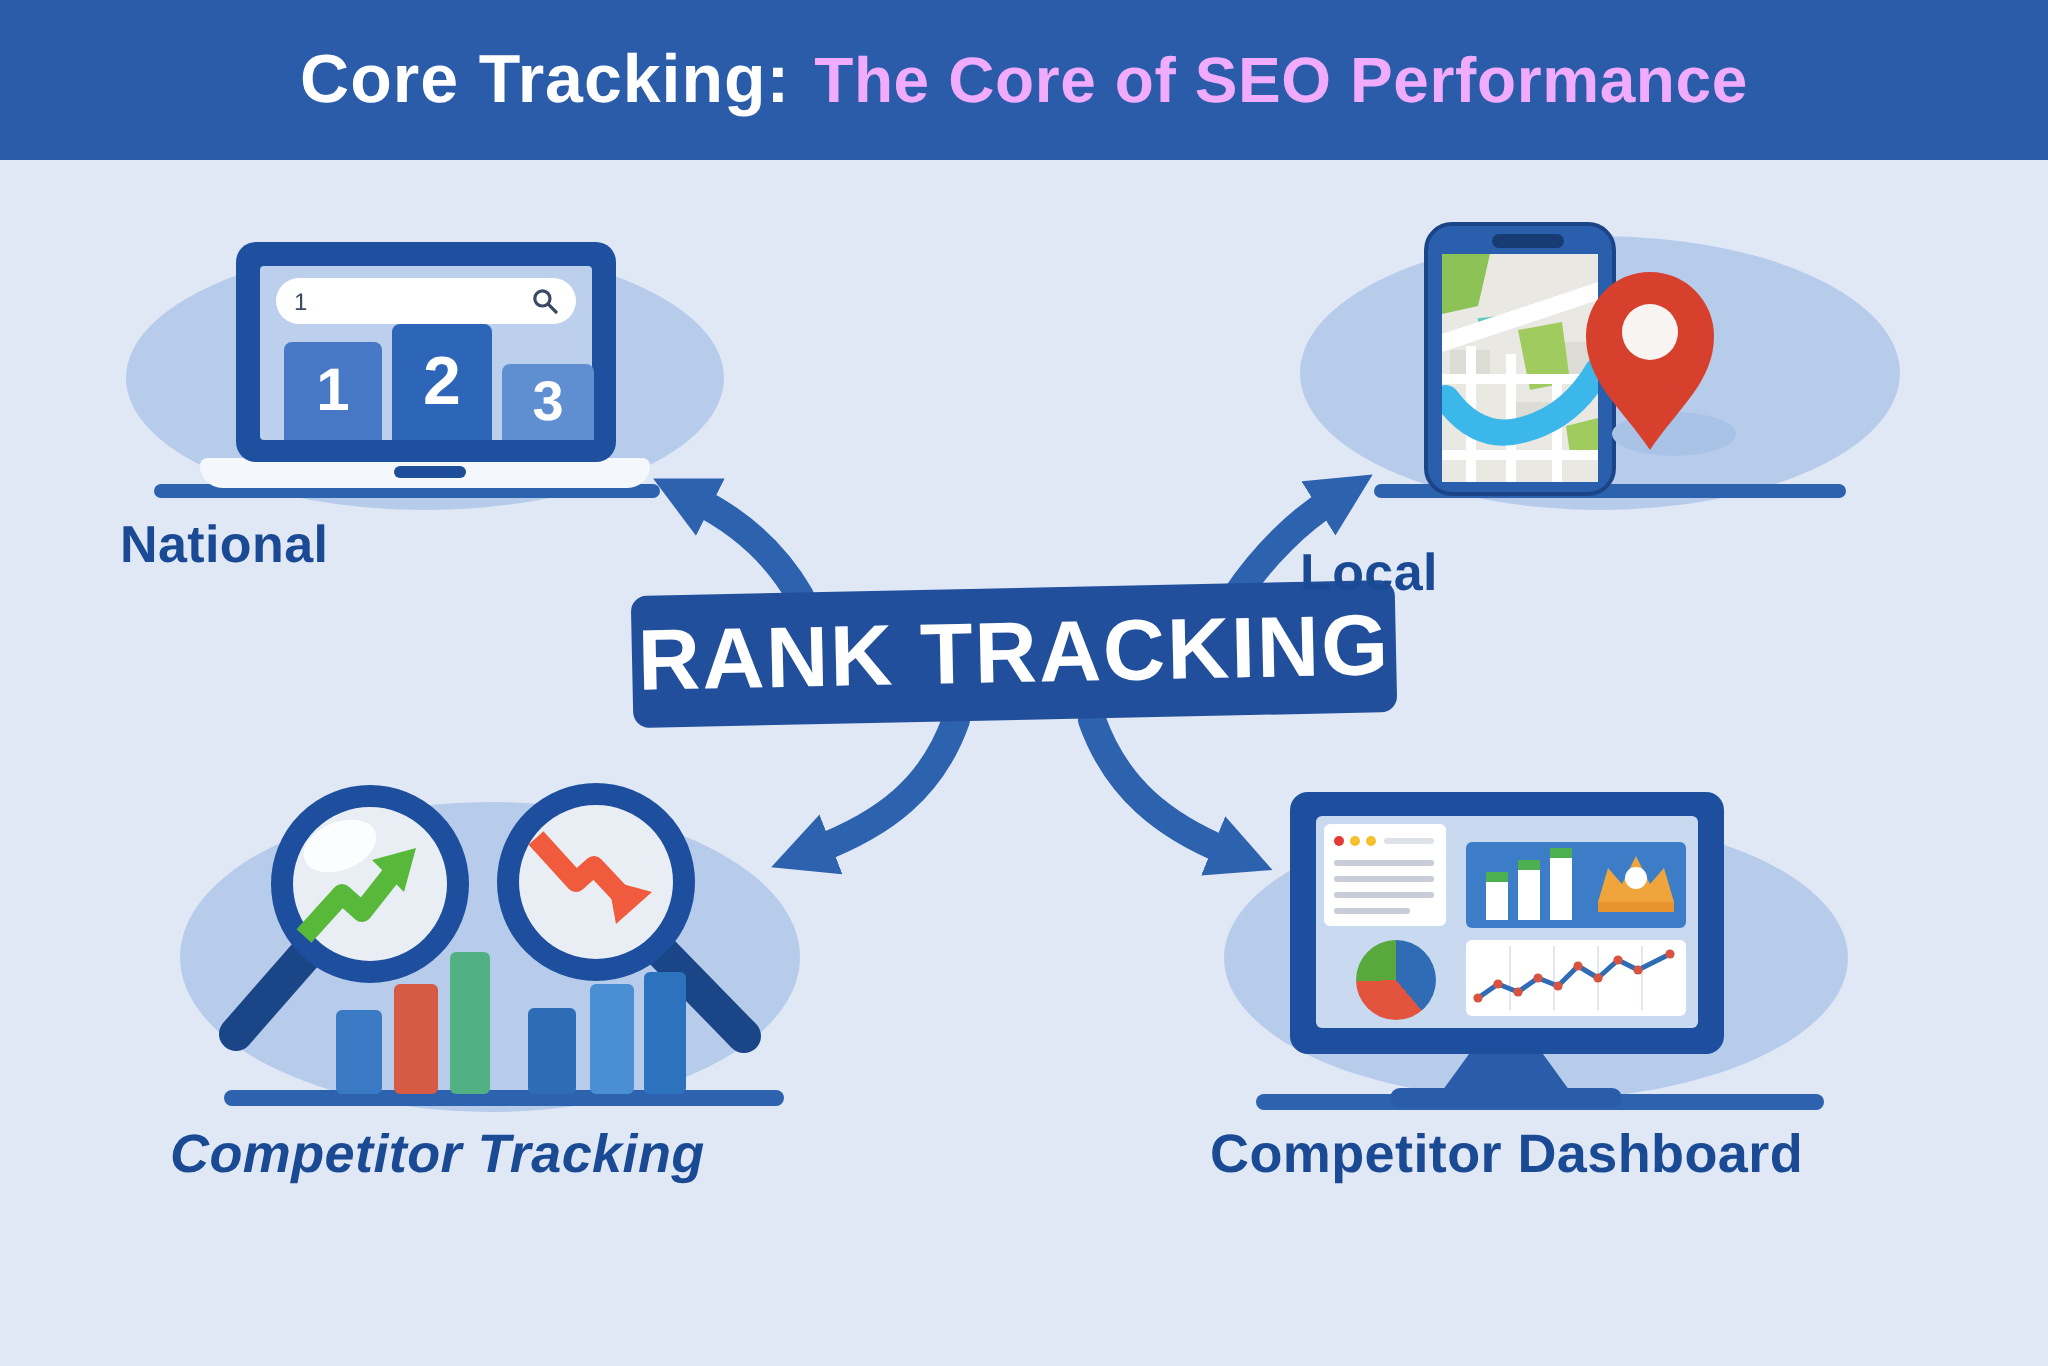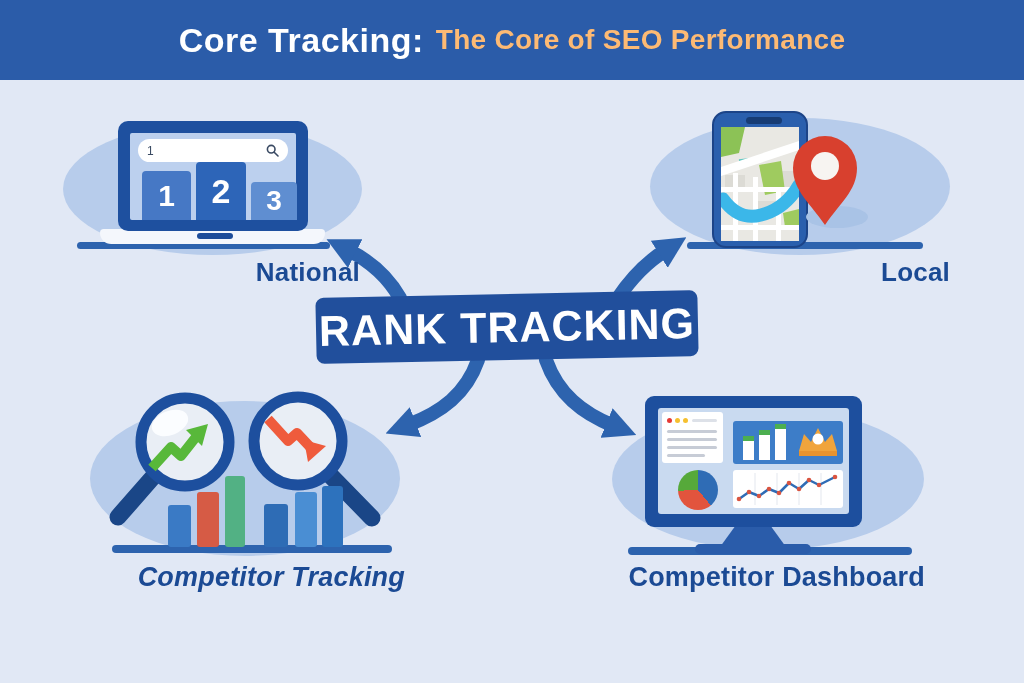--- a/index.html
+++ b/index.html
@@ -4,31 +4,31 @@
 <style>
   html,body{margin:0;padding:0;}
   #stage{
     position:relative;width:1024px;height:683px;overflow:hidden;
     background:#e1e8f5;
     font-family:"Liberation Sans", sans-serif;
   }
   .abs{position:absolute;}
   .blob{position:absolute;border-radius:50%;background:#b7cceb;}
   .node-label{
-    position:absolute;text-align:right;font-weight:bold;color:#1b4a94;
+    position:absolute;text-align:left;font-weight:bold;color:#1b4a94;
     letter-spacing:0.2px;
   }
   .shadowline{position:absolute;background:#2d63ae;border-radius:4px;}
   
   #header{
     position:absolute;left:0;top:0;width:1024px;height:80px;background:#2b5ca9;
     display:flex;align-items:center;justify-content:center;gap:12px;
   }
   #header .t1{color:#ffffff;font-weight:bold;font-size:34px;letter-spacing:0.5px;}
-  #header .t2{color:#fdba74;font-weight:bold;font-size:28px;letter-spacing:0.3px;}
+  #header .t2{color:#f0abfc;font-weight:bold;font-size:32px;letter-spacing:0.3px;}
   
   #center-banner{
     position:absolute;left:316px;top:294px;width:382px;height:66px;
     background:#214f9c;border-radius:8px;transform:rotate(-1.2deg);
     display:flex;align-items:center;justify-content:center;
   }
   #center-banner span{color:#ffffff;font-weight:bold;font-size:43px;letter-spacing:1px;}
   
   #laptop-frame{left:118px;top:121px;width:190px;height:110px;background:#1e509f;border-radius:10px;}
   #laptop-screen{left:130px;top:133px;width:166px;height:87px;background:#bcd0ee;border-radius:2px;}
@@ -134,21 +134,21 @@
     <rect x="0" y="60" width="78" height="5" fill="#ffffff"></rect>
     <rect x="0" y="98" width="78" height="5" fill="#ffffff"></rect>
     <rect x="55" y="60" width="5" height="54" fill="#ffffff"></rect>
     <path d="M2 72 Q 18 94 40 88 Q 64 82 78 58" stroke="#3bb7e9" stroke-width="13" fill="none" stroke-linecap="round"></path>
   </svg>
   <div class="abs" id="cloud"></div>
   <svg class="abs" style="left:790px;top:135px;" width="70" height="92" viewBox="0 0 70 92">
     <path d="M35 90 C 21 69 3 56 3 33 A 32 32 0 1 1 67 33 C 67 56 49 69 35 90 Z" fill="#d8402e"></path>
     <circle cx="35" cy="31" r="14" fill="#f7f4f1"></circle>
   </svg>
-  <div class="node-label" style="left:650px;top:257px;width:300px;font-size:26px;">Local</div>
+  <div class="node-label" style="left:650px;top:271px;width:300px;font-size:26px;">Local</div>
 
   <svg class="abs" style="left:90px;top:390px;" width="320" height="170" viewBox="0 0 320 170">
     <rect x="22" y="155" width="280" height="8" rx="4" fill="#2d63ae"></rect>
     <line x1="63" y1="87" x2="28" y2="127" stroke="#1a4687" stroke-width="17" stroke-linecap="round"></line>
     <line x1="240" y1="85" x2="282" y2="128" stroke="#1a4687" stroke-width="17" stroke-linecap="round"></line>
     <g>
       <rect x="78" y="115" width="23" height="42" rx="3" fill="#3a7ac5"></rect>
       <rect x="107" y="102" width="22" height="55" rx="3" fill="#d65b45"></rect>
       <rect x="135" y="86" width="20" height="71" rx="3" fill="#52b184"></rect>
       <rect x="174" y="114" width="24" height="43" rx="3" fill="#2e6cb5"></rect>

